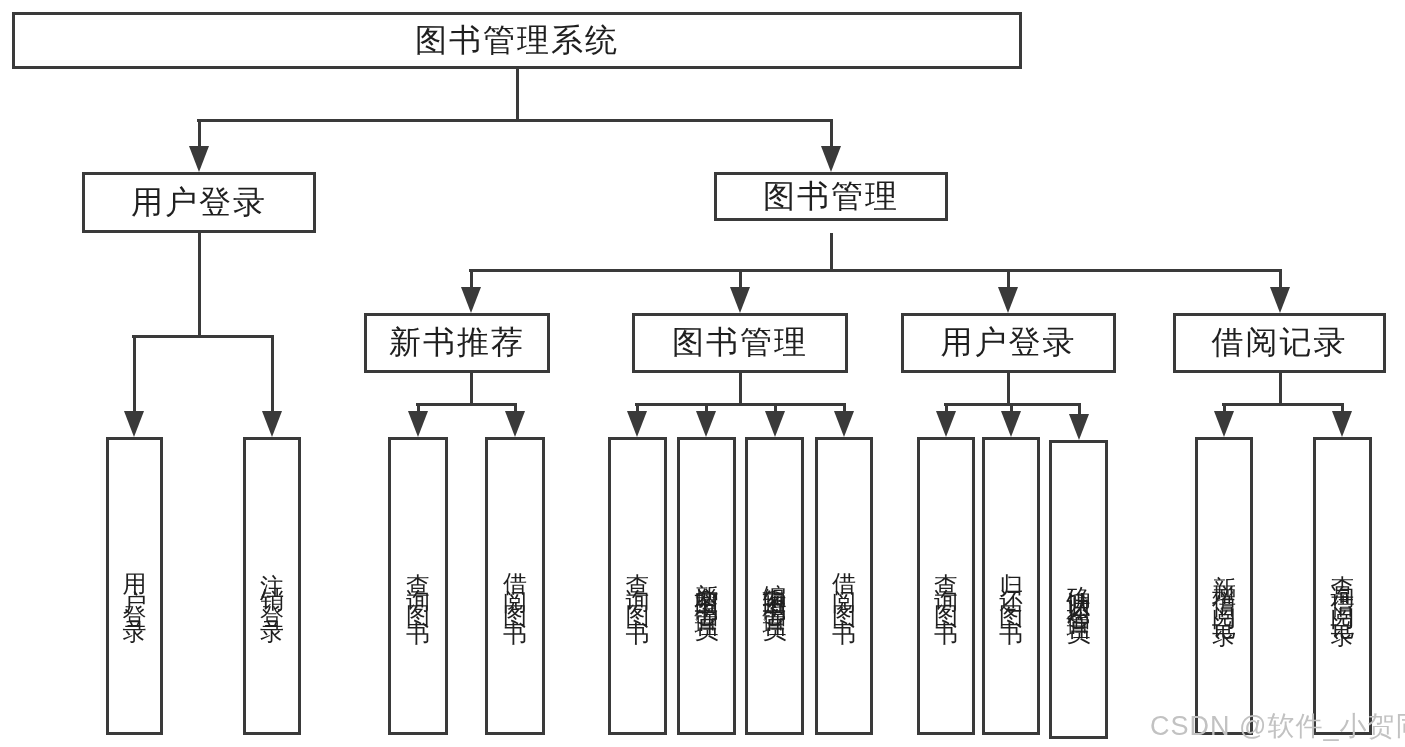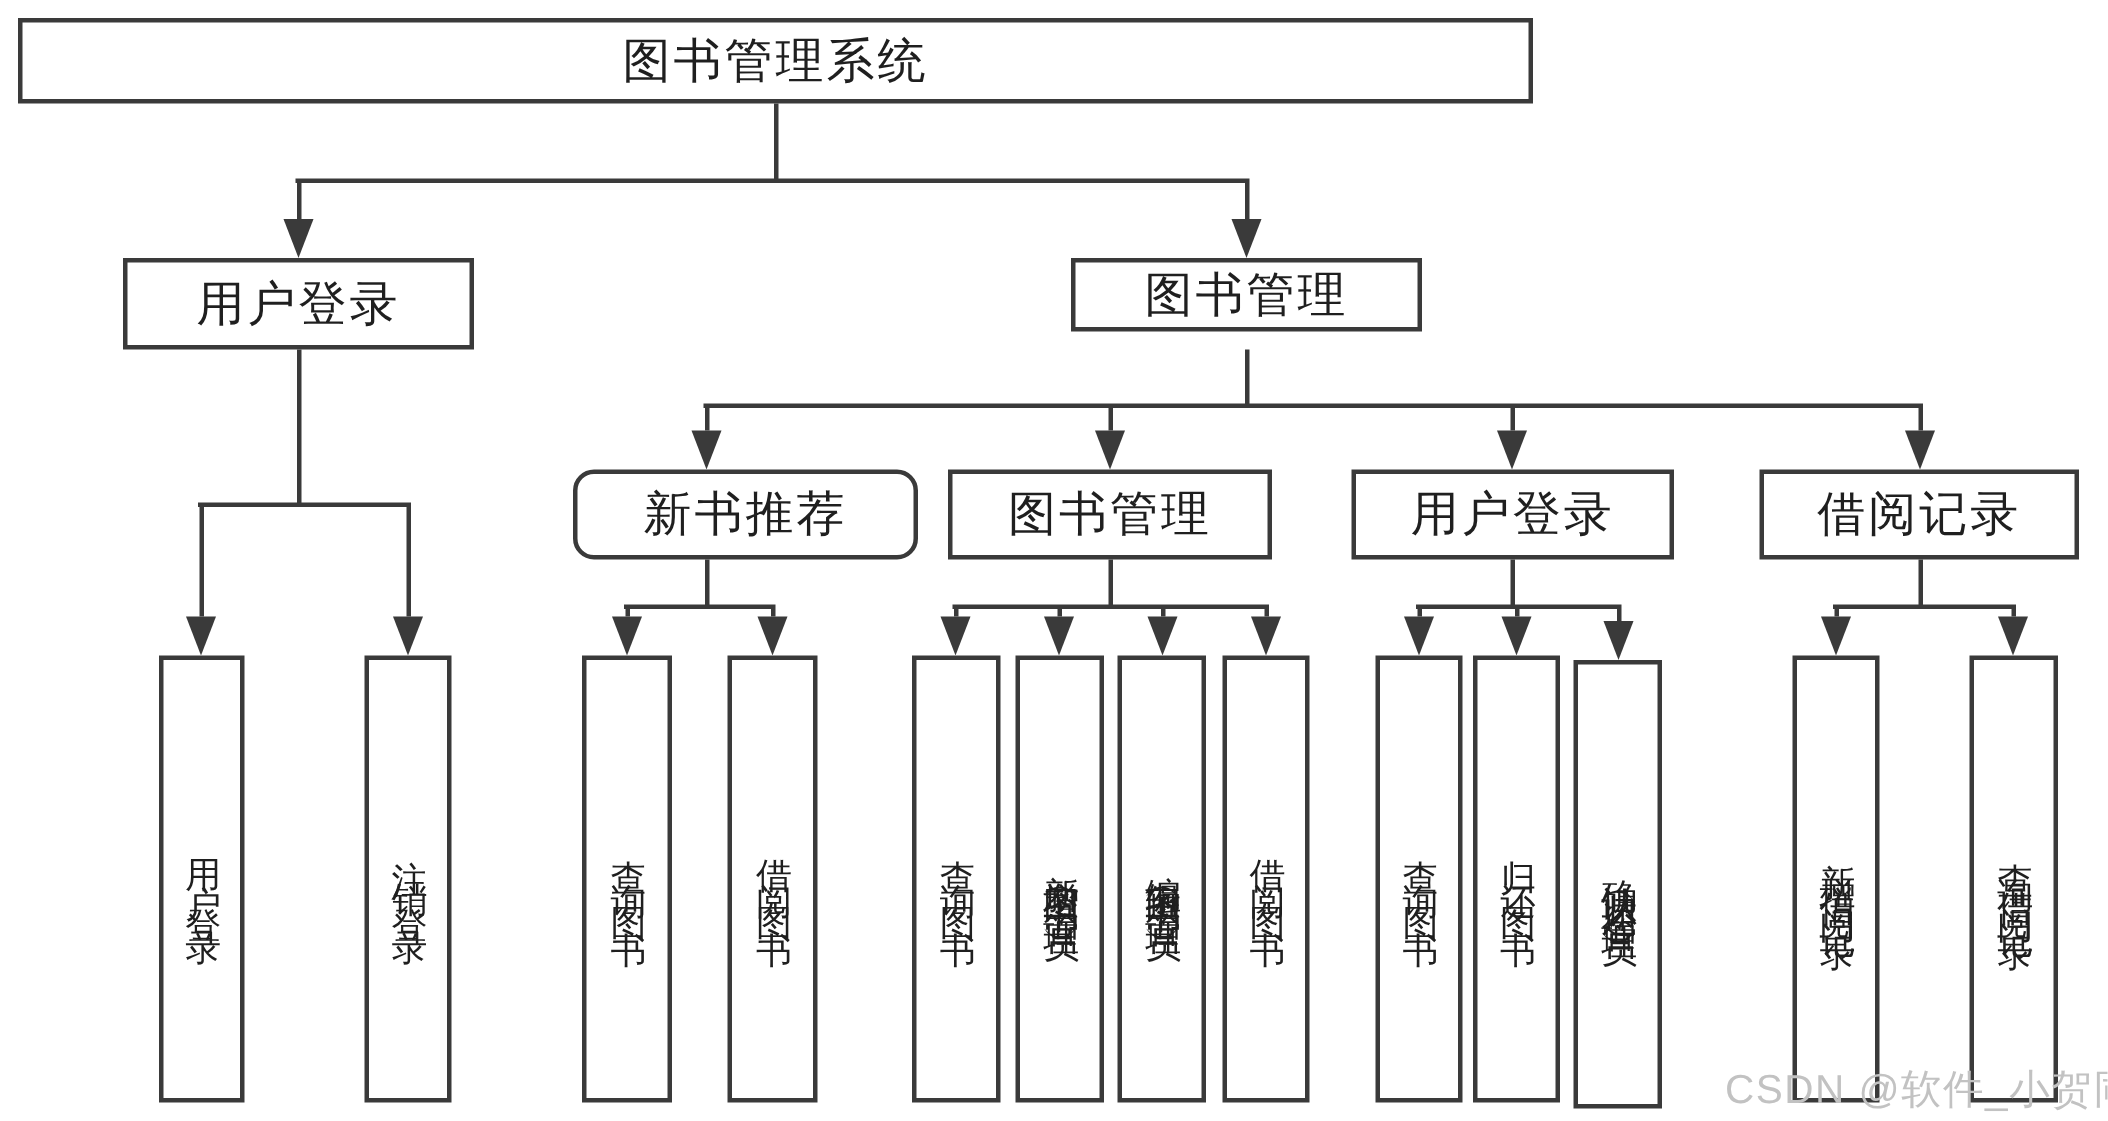--- a/index.html
+++ b/index.html
@@ -114,21 +114,21 @@
     </div>
   <div class="arrow" style="left:1008px;top:272px;height:41px;">
       <i class="stem"></i>
       <i class="head"></i>
     </div>
   <div class="arrow" style="left:1280px;top:272px;height:41px;">
       <i class="stem"></i>
       <i class="head"></i>
     </div>
 
-  <div class="box hbox" style="left:382px;top:313px;width:230px;height:60px;border-radius:14px;">
+  <div class="box hbox" style="left:364px;top:313px;width:186px;height:60px;">
     <span>新书推荐</span>
   </div>
   <div class="box hbox" style="left:632px;top:313px;width:216px;height:60px;">
     <span>图书管理</span>
   </div>
   <div class="box hbox" style="left:901px;top:313px;width:215px;height:60px;">
     <span>用户登录</span>
   </div>
   <div class="box hbox" style="left:1173px;top:313px;width:213px;height:60px;">
     <span>借阅记录</span>

